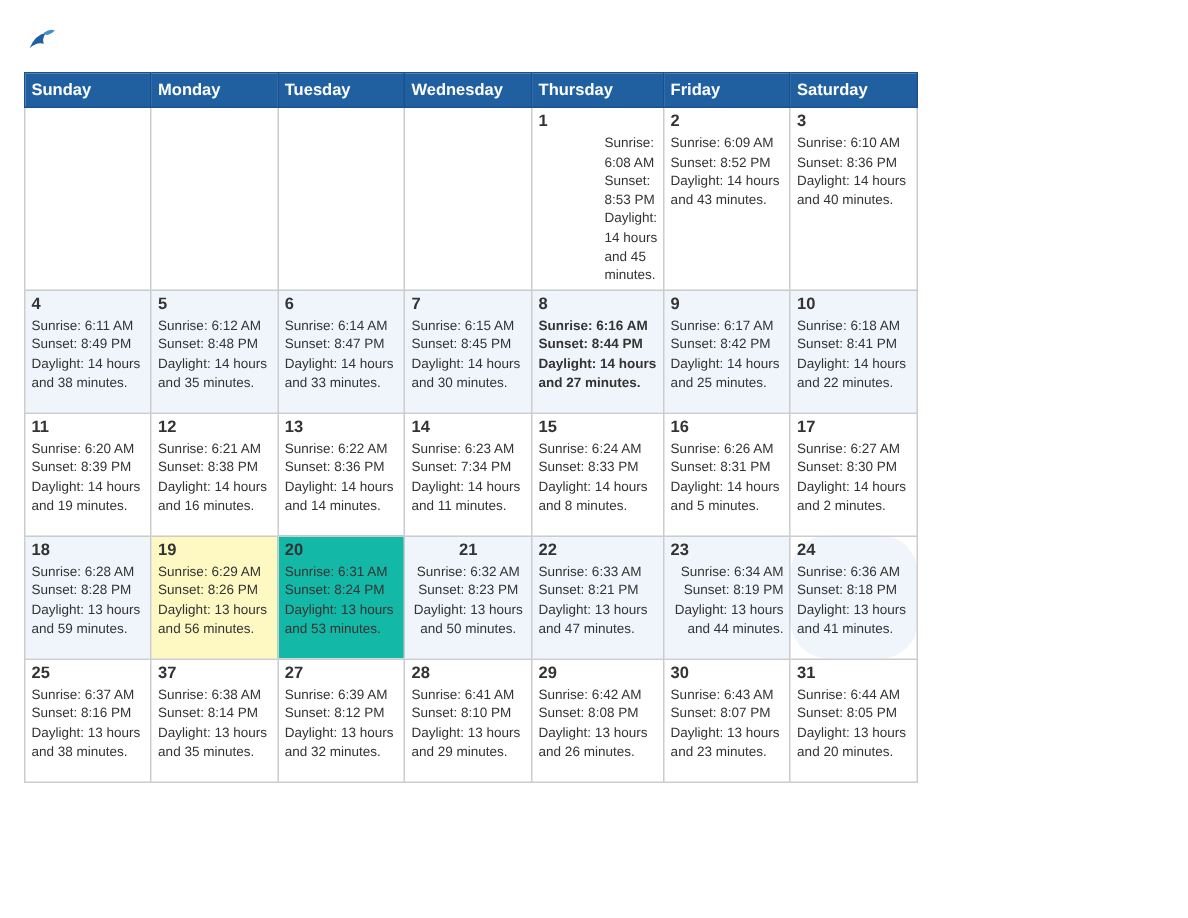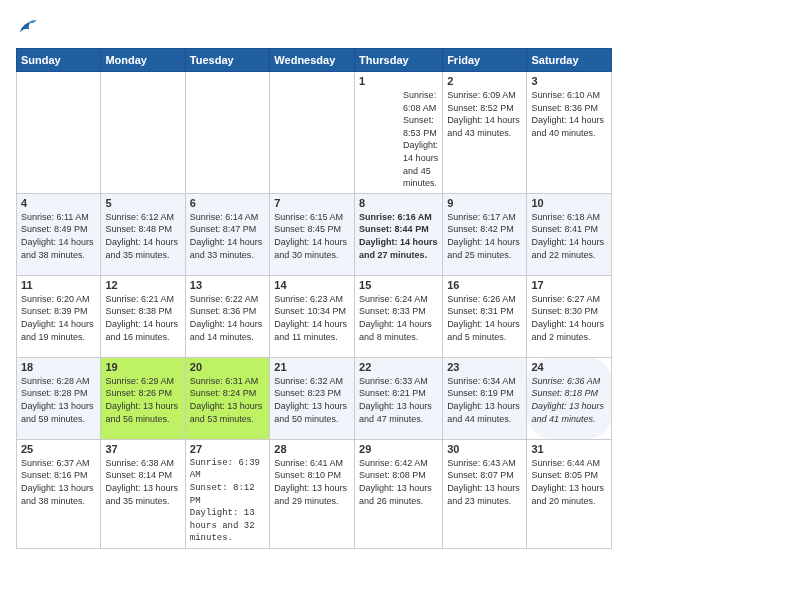--- a/index.html
+++ b/index.html
@@ -209,21 +209,21 @@
           </td>
           <td>
             <span class="day-num">13</span>
             <div class="day-content" style="white-space: pre-line;">Sunrise: 6:22 AM
 Sunset: 8:36 PM
 Daylight: 14 hours and 14 minutes.</div>
           </td>
           <td>
             <span class="day-num">14</span>
             <div class="day-content" style="white-space: pre-line;">Sunrise: 6:23 AM
-Sunset: 10:34 PM
+Sunset: 7:34 PM
 Daylight: 14 hours and 11 minutes.</div>
           </td>
           <td>
             <span class="day-num">15</span>
             <div class="day-content" style="white-space: pre-line;">Sunrise: 6:24 AM
 Sunset: 8:33 PM
 Daylight: 14 hours and 8 minutes.</div>
           </td>
           <td>
             <span class="day-num">16</span>
@@ -238,73 +238,73 @@
 Daylight: 14 hours and 2 minutes.</div>
           </td>
         </tr>
         <tr>
           <td style="background: rgb(240, 245, 252);">
             <span class="day-num">18</span>
             <div class="day-content" style="white-space: pre-line;">Sunrise: 6:28 AM
 Sunset: 8:28 PM
 Daylight: 13 hours and 59 minutes.</div>
           </td>
-          <td style="background: #bef264;">
+          <td style="background: #fef9c3;">
             <span class="day-num">19</span>
             <div class="day-content" style="white-space: pre-line;">Sunrise: 6:29 AM
 Sunset: 8:26 PM
 Daylight: 13 hours and 56 minutes.</div>
           </td>
-          <td style="background: #bef264;">
+          <td style="background: #14b8a6;">
             <span class="day-num">20</span>
             <div class="day-content" style="white-space: pre-line;">Sunrise: 6:31 AM
 Sunset: 8:24 PM
 Daylight: 13 hours and 53 minutes.</div>
           </td>
-          <td style="background: rgb(240, 245, 252);">
+          <td style="background: rgb(240, 245, 252); text-align: center;">
             <span class="day-num">21</span>
             <div class="day-content" style="white-space: pre-line;">Sunrise: 6:32 AM
 Sunset: 8:23 PM
 Daylight: 13 hours and 50 minutes.</div>
           </td>
           <td style="background: rgb(240, 245, 252);">
             <span class="day-num">22</span>
             <div class="day-content" style="white-space: pre-line;">Sunrise: 6:33 AM
 Sunset: 8:21 PM
 Daylight: 13 hours and 47 minutes.</div>
           </td>
           <td style="background: rgb(240, 245, 252);">
             <span class="day-num">23</span>
-            <div class="day-content" style="white-space: pre-line;">Sunrise: 6:34 AM
+            <div class="day-content" style="white-space: pre-line; text-align: right;">Sunrise: 6:34 AM
 Sunset: 8:19 PM
 Daylight: 13 hours and 44 minutes.</div>
           </td>
           <td style="background: rgb(240, 245, 252); border-radius: 25px;">
             <span class="day-num">24</span>
-            <div class="day-content" style="white-space: pre-line; font-style: italic;">Sunrise: 6:36 AM
+            <div class="day-content" style="white-space: pre-line;">Sunrise: 6:36 AM
 Sunset: 8:18 PM
 Daylight: 13 hours and 41 minutes.</div>
           </td>
         </tr>
         <tr>
           <td>
             <span class="day-num">25</span>
             <div class="day-content" style="white-space: pre-line;">Sunrise: 6:37 AM
 Sunset: 8:16 PM
 Daylight: 13 hours and 38 minutes.</div>
           </td>
           <td>
             <span class="day-num">37</span>
             <div class="day-content" style="white-space: pre-line;">Sunrise: 6:38 AM
 Sunset: 8:14 PM
 Daylight: 13 hours and 35 minutes.</div>
           </td>
           <td>
             <span class="day-num">27</span>
-            <div class="day-content" style="white-space: pre-line; font-family: Liberation Mono, monospace;">Sunrise: 6:39 AM
+            <div class="day-content" style="white-space: pre-line;">Sunrise: 6:39 AM
 Sunset: 8:12 PM
 Daylight: 13 hours and 32 minutes.</div>
           </td>
           <td>
             <span class="day-num">28</span>
             <div class="day-content" style="white-space: pre-line;">Sunrise: 6:41 AM
 Sunset: 8:10 PM
 Daylight: 13 hours and 29 minutes.</div>
           </td>
           <td>

